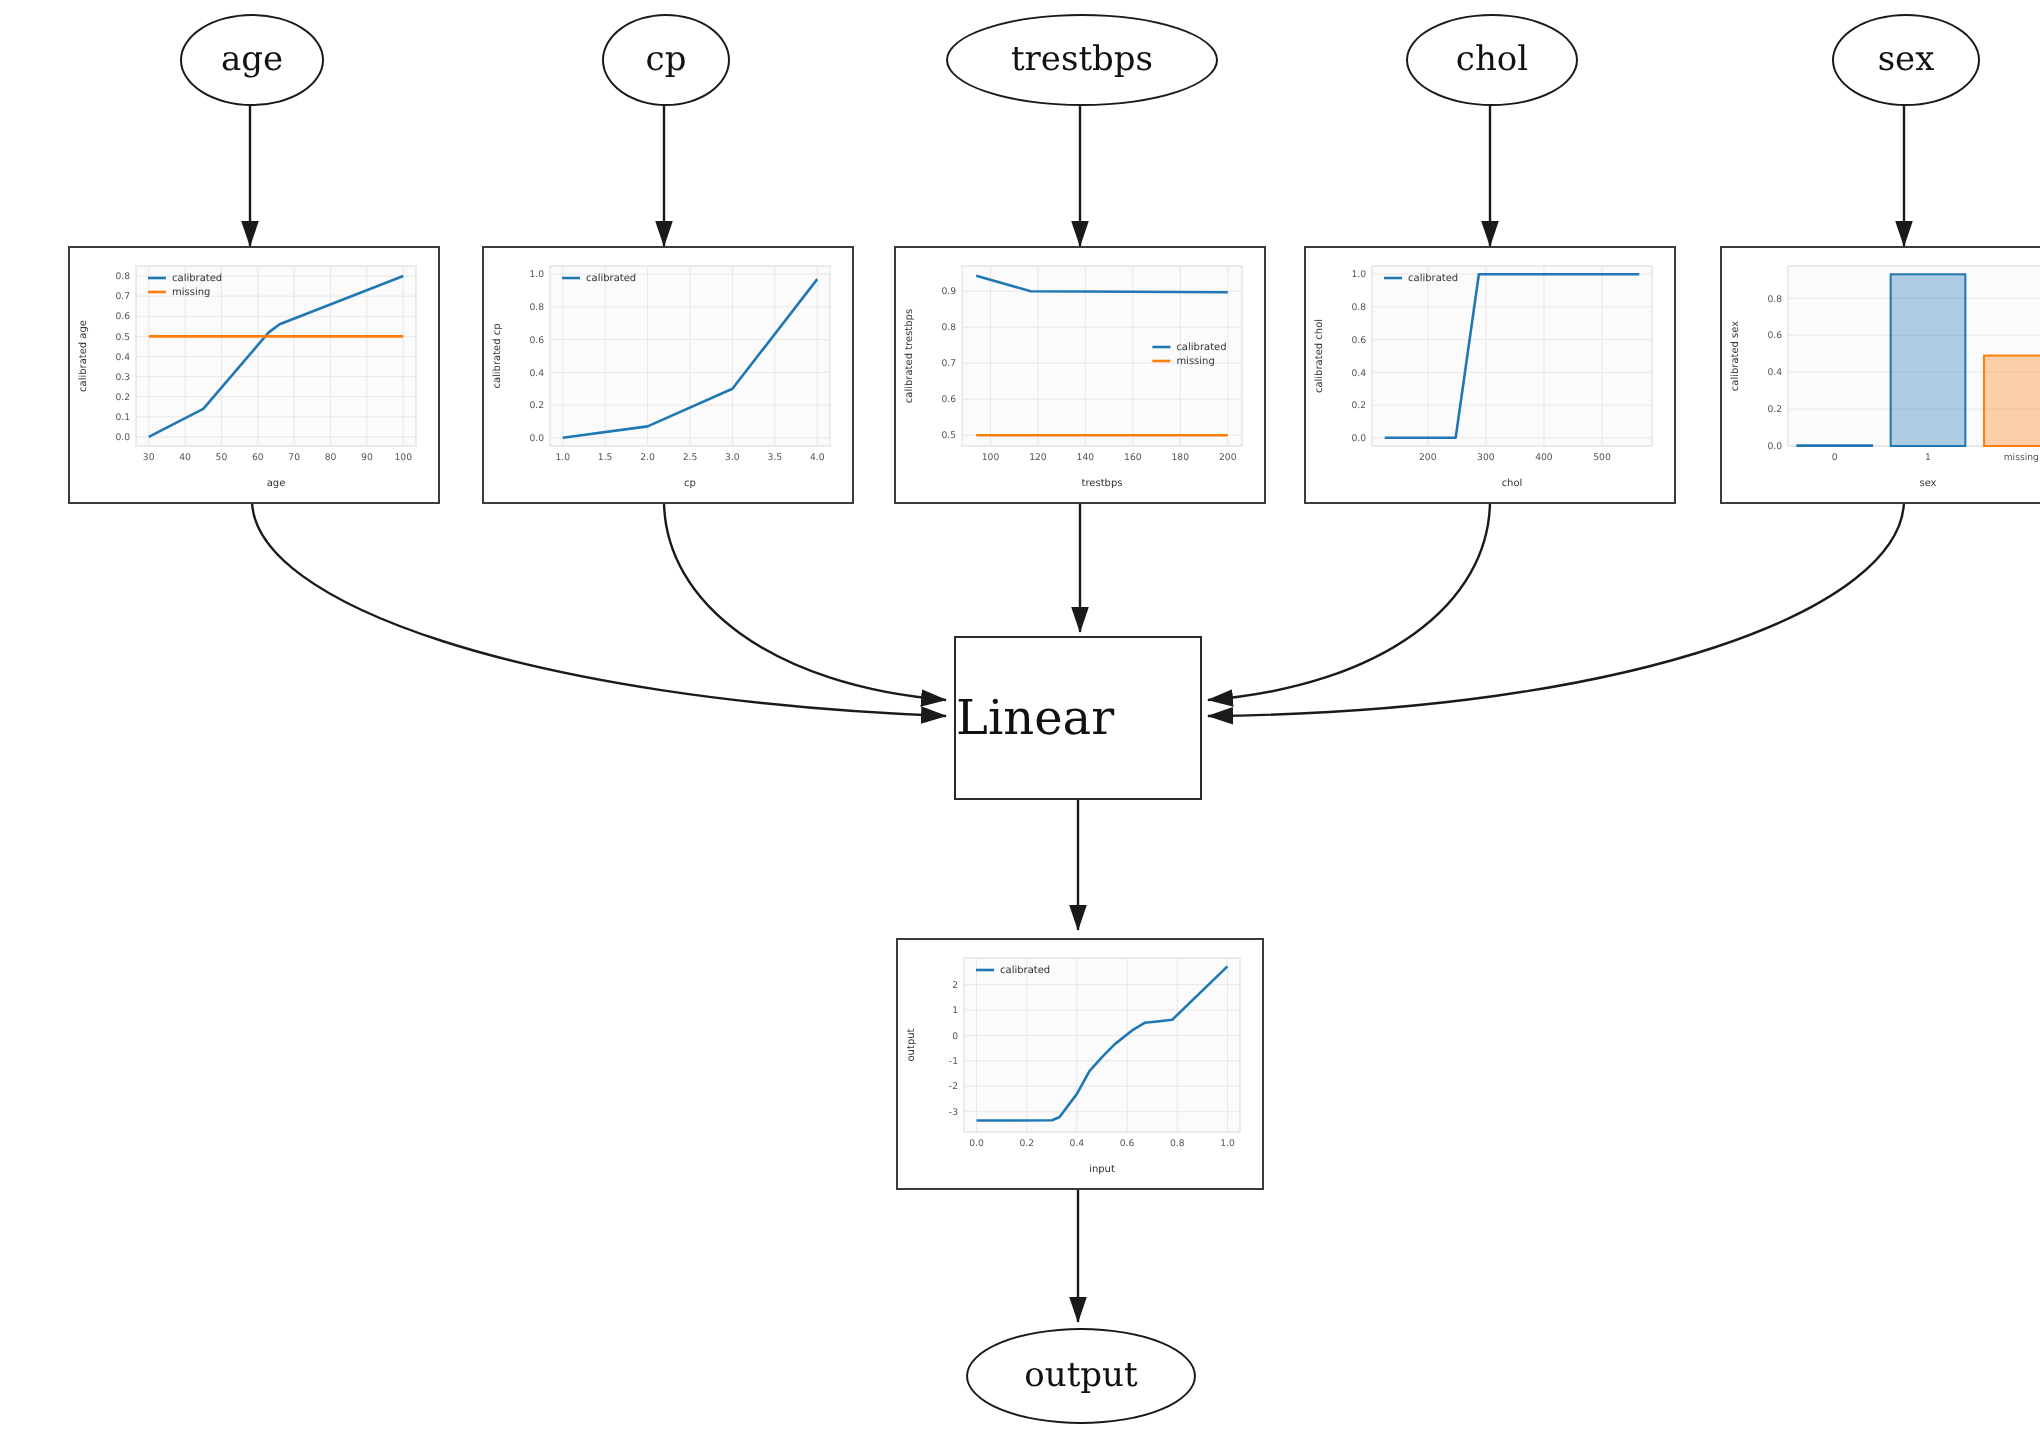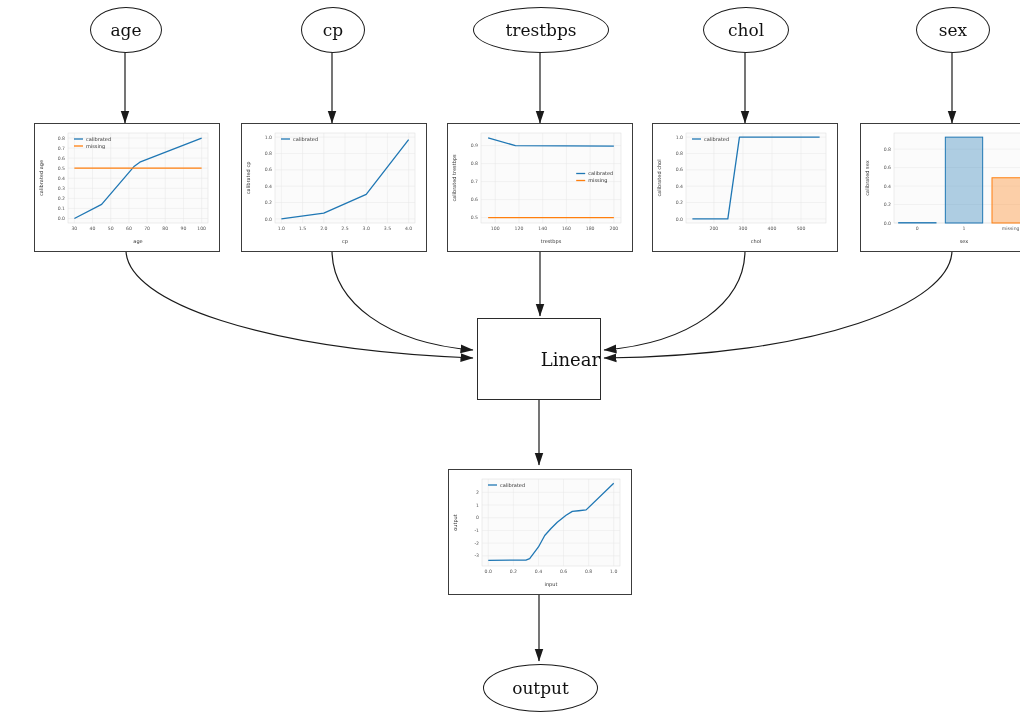--- a/index.html
+++ b/index.html
@@ -3,22 +3,22 @@
 <meta charset="utf-8">
 <style>
   html,body{margin:0;padding:0;background:#ffffff;}
   #canvas{position:relative;width:1020px;height:719px;background:#ffffff;overflow:hidden;
           font-family:"DejaVu Sans",sans-serif;margin-left:29px;}
   .edges{position:absolute;left:0;top:0;width:1020px;height:719px;pointer-events:none;}
   .node-ellipse{position:absolute;border:1px solid #1a1a1a;border-radius:50%;background:#ffffff;
           display:flex;align-items:center;justify-content:center;
           font-family:"DejaVu Serif",serif;font-size:17px;color:#111;}
   .node-box{position:absolute;border:1px solid #2b2b2b;background:#ffffff;
-          display:flex;align-items:center;justify-content:flex-end;
-          font-family:"DejaVu Serif",serif;font-size:18px;color:#111;}
+          display:flex;align-items:center;justify-content:flex-start;
+          font-family:"DejaVu Serif",serif;font-size:24px;color:#111;}
   .plotbox{position:absolute;border:1px solid #3c3c3c;background:#ffffff;}
   .plotbox svg{display:block;}
   .tick{font:4.6px "DejaVu Sans",sans-serif;fill:#555;}
   .legendtext{font:5px "DejaVu Sans",sans-serif;fill:#333;}
   .axlabel{font:5px "DejaVu Sans",sans-serif;fill:#333;}
 </style>
 </head>
 <body>
 
 <div id="canvas">

